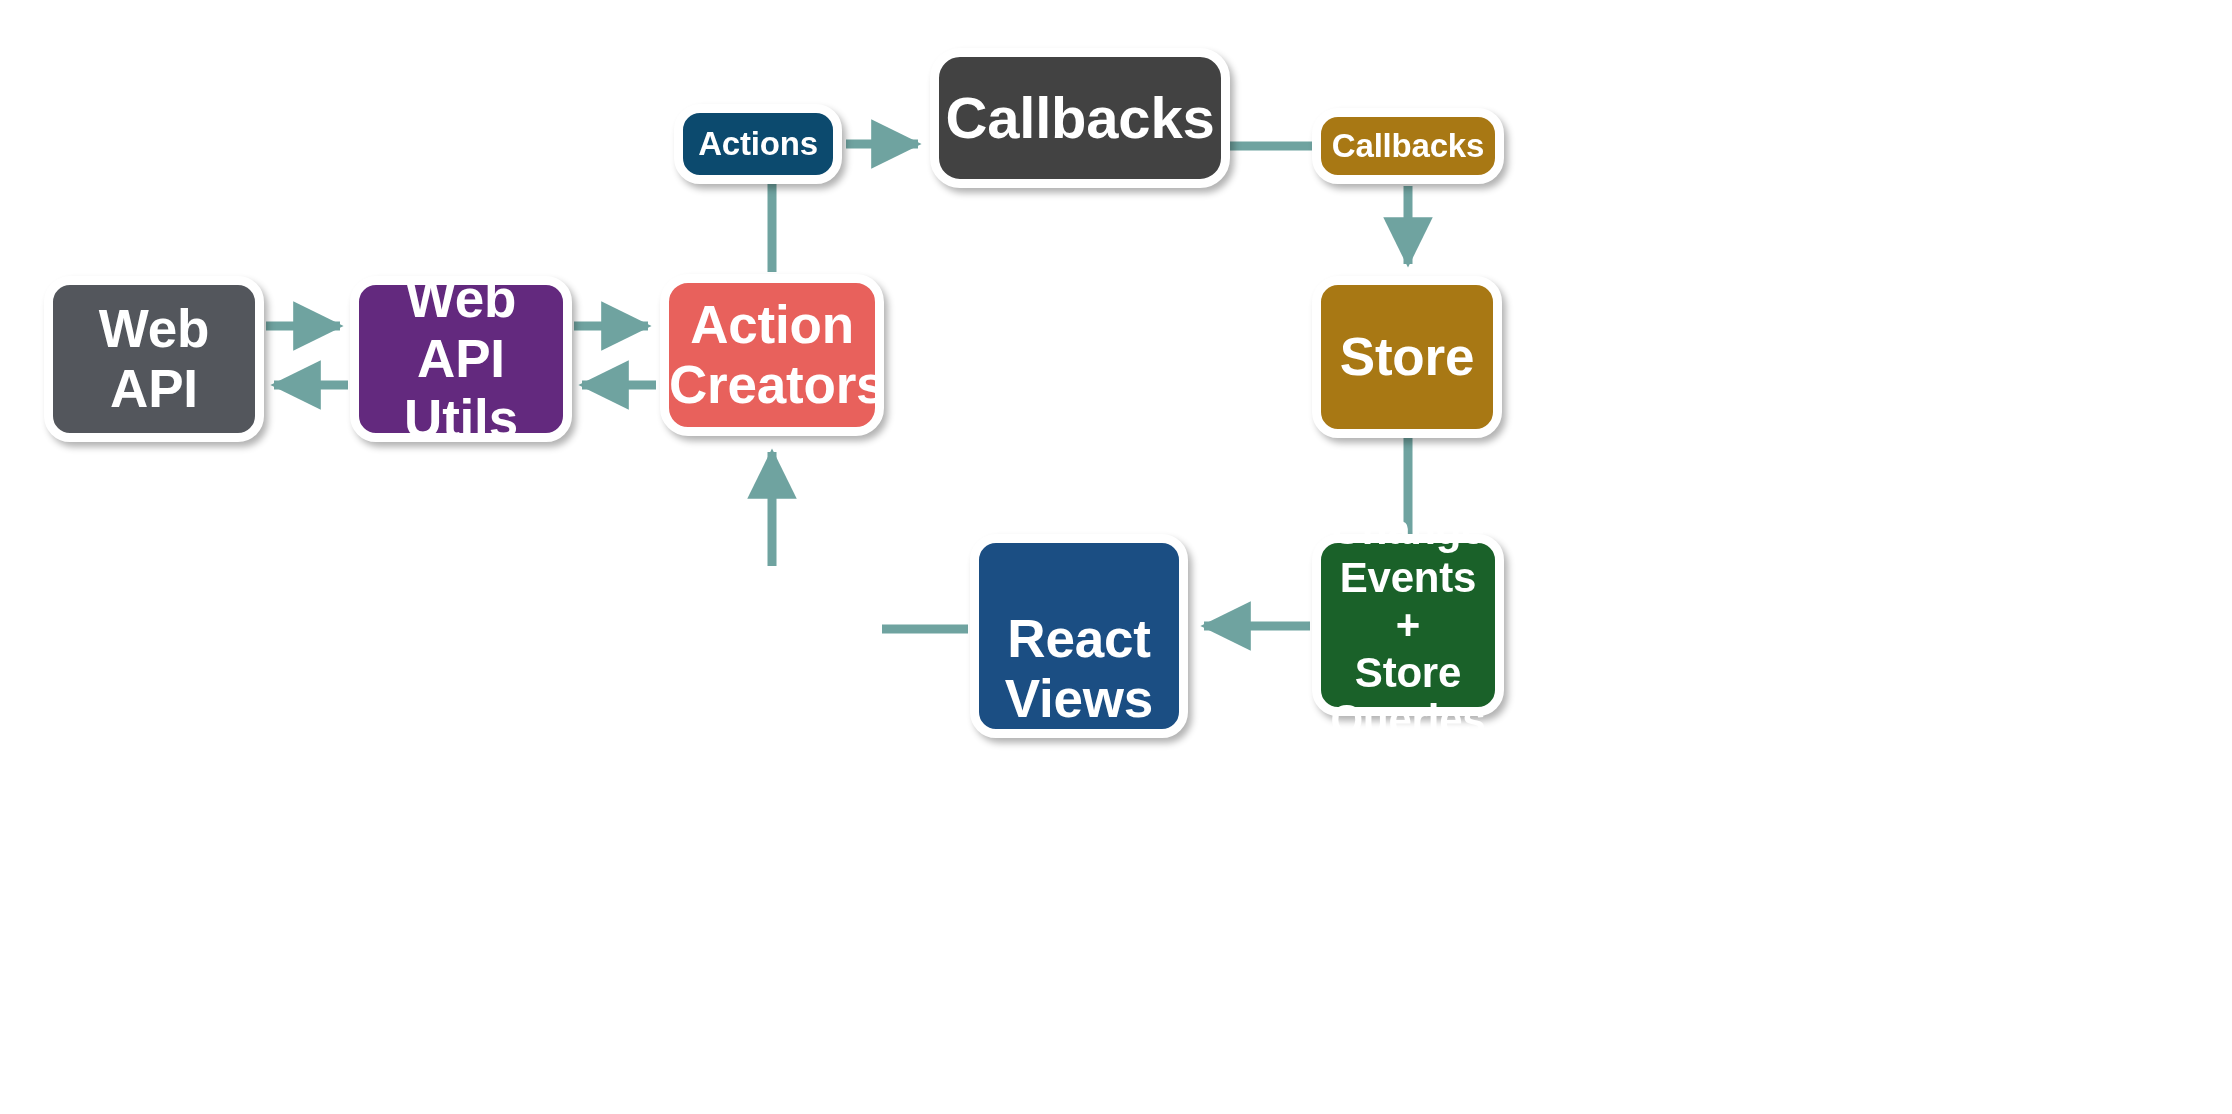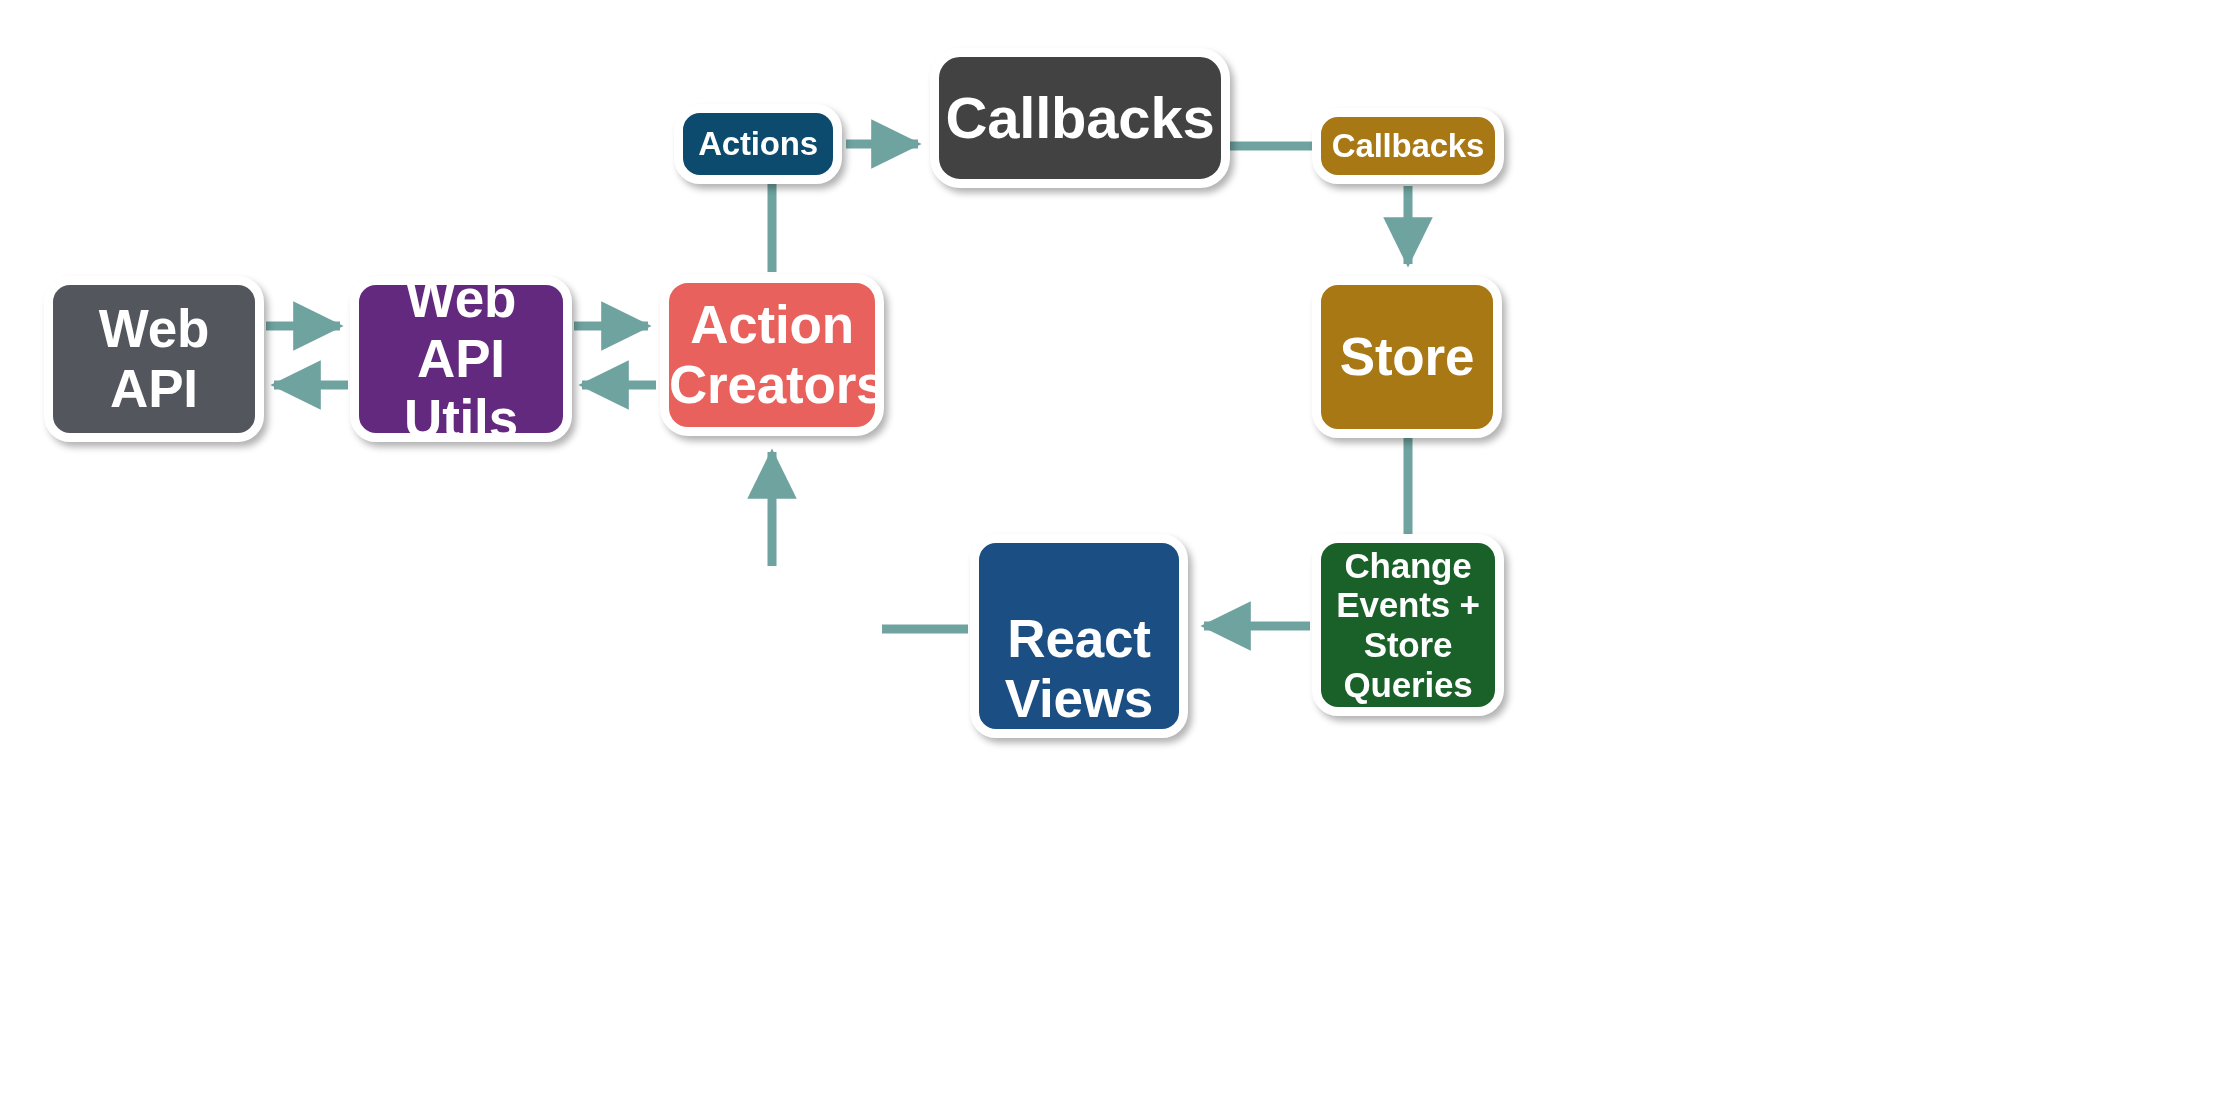--- a/index.html
+++ b/index.html
@@ -49,21 +49,21 @@
     padding: 0 4px;
   }
   
   #node-web-api        { left: 44px;   top: 276px; width: 220px; height: 166px; font-size: 53px; border-radius: 26px; }
   #node-web-api-utils  { left: 350px;  top: 276px; width: 222px; height: 166px; font-size: 53px; border-radius: 26px; }
   #node-action-creators{ left: 660px;  top: 274px; width: 224px; height: 162px; font-size: 53px; border-radius: 28px; }
   #node-actions        { left: 674px;  top: 104px; width: 168px; height: 80px;  font-size: 33px; border-radius: 26px; }
   #node-dispatcher     { left: 930px;  top: 48px;  width: 300px; height: 140px; font-size: 58px; border-radius: 30px; }
   #node-callbacks      { left: 1312px; top: 108px; width: 192px; height: 76px;  font-size: 33px; border-radius: 26px; }
   #node-store          { left: 1312px; top: 276px; width: 190px; height: 162px; font-size: 53px; border-radius: 26px; }
-  #node-change-events  { left: 1312px; top: 534px; width: 192px; height: 182px; font-size: 35px; border-radius: 26px; justify-content: flex-end; }
+  #node-change-events  { left: 1312px; top: 534px; width: 192px; height: 182px; font-size: 42px; border-radius: 26px; justify-content: flex-end; }
   #node-react-views    { left: 970px;  top: 534px; width: 218px; height: 204px; font-size: 53px; border-radius: 26px; }
   #node-user-inter     { left: 660px;  top: 568px; width: 222px; height: 118px; font-size: 35px; border-radius: 26px; }
 </style>
 </head>
 <body>
 
 <div id="stage" style="background: rgb(255, 255, 255);">
 
   <svg id="edges" viewBox="0 0 2232 1114" width="2232" height="1114" xmlns="http://www.w3.org/2000/svg">
     <defs>

